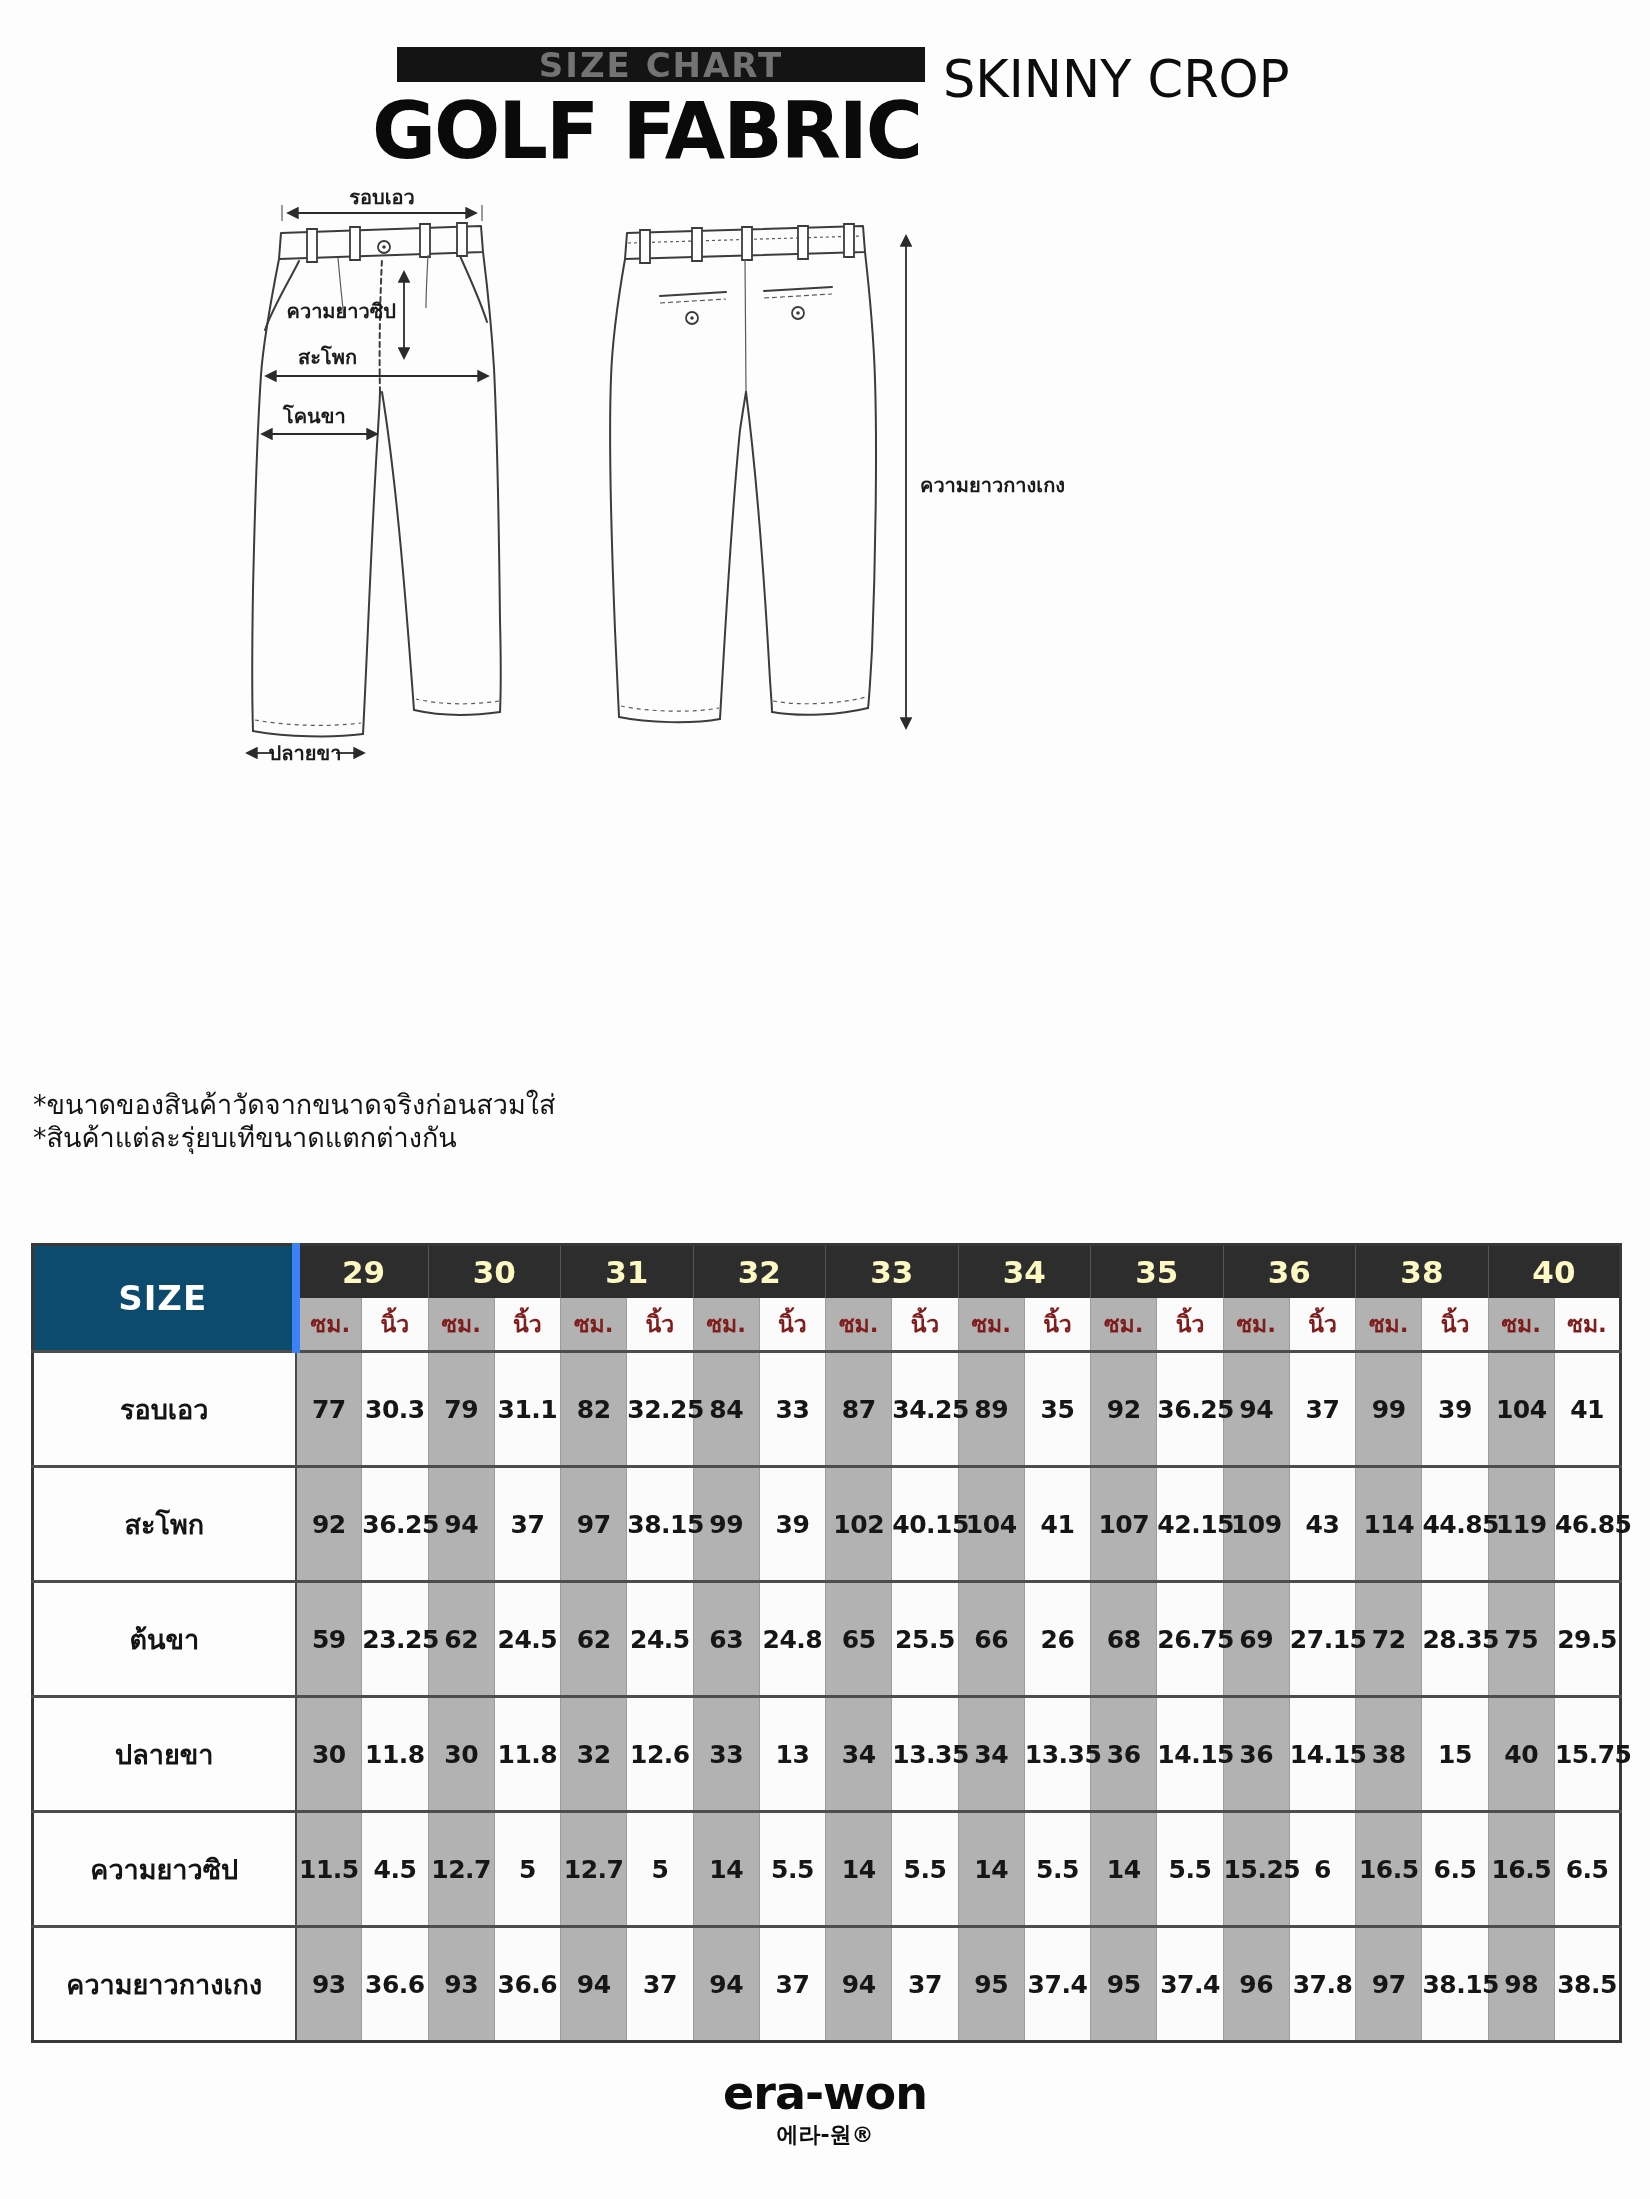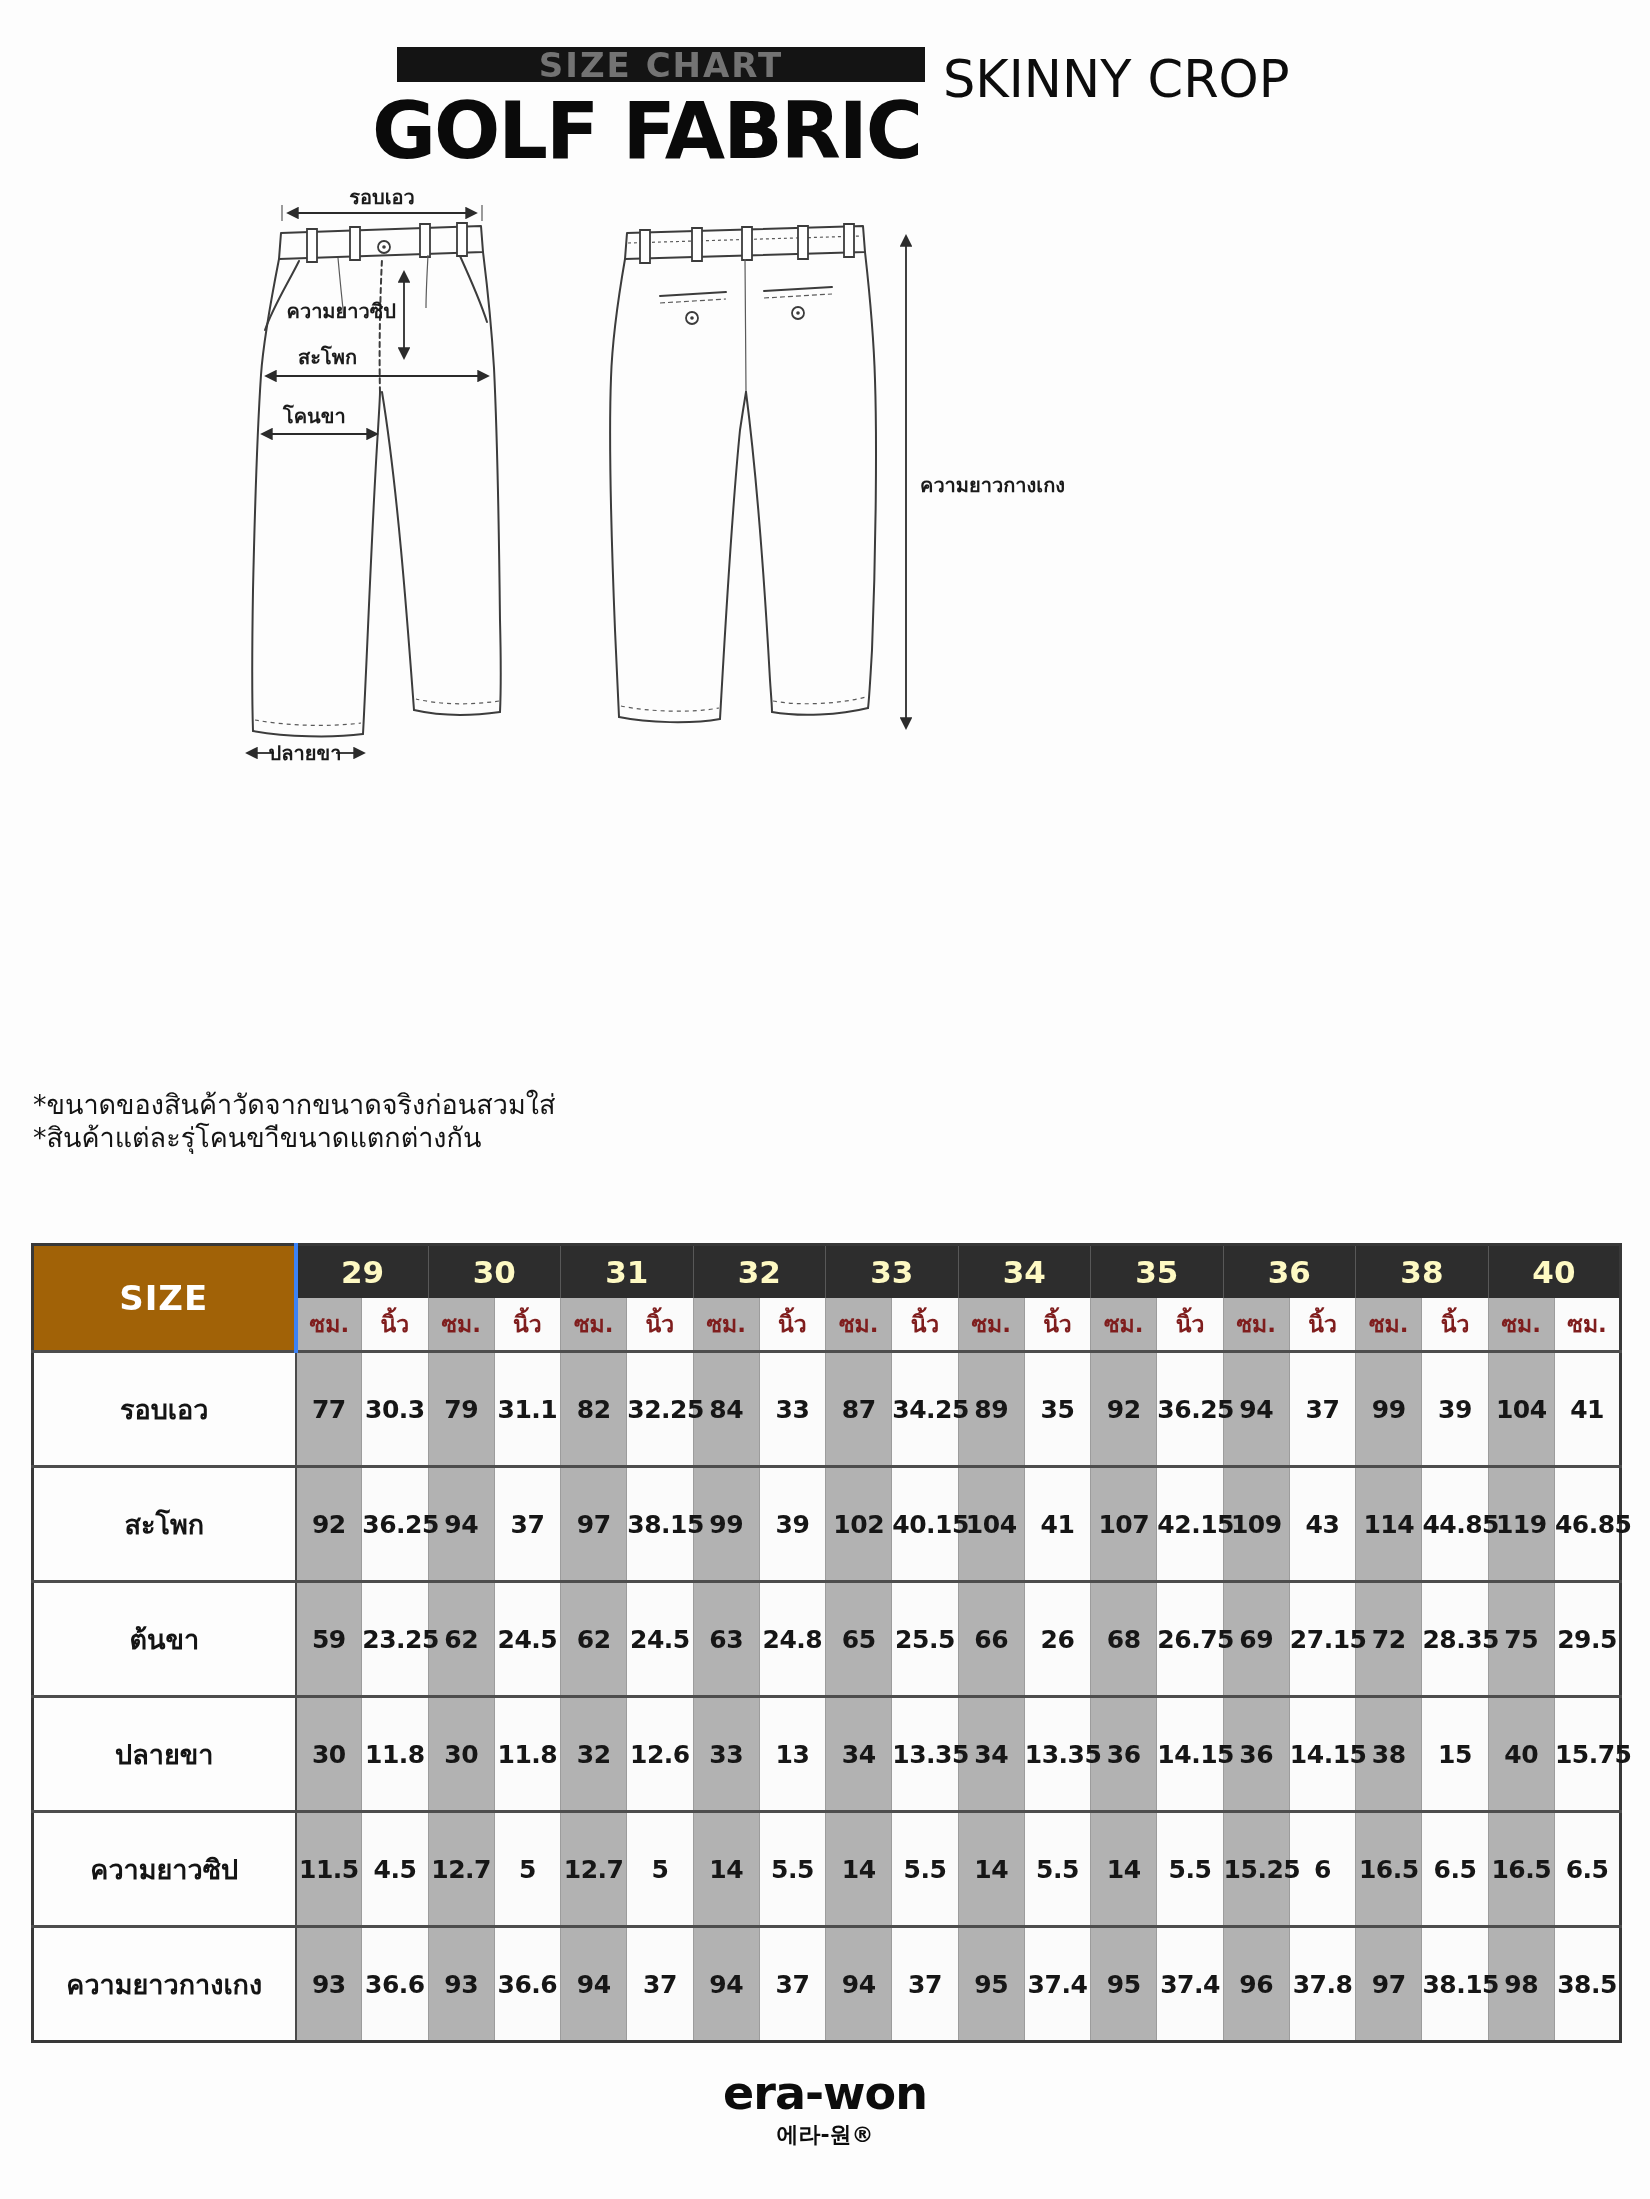--- a/index.html
+++ b/index.html
@@ -35,22 +35,22 @@
   
   .notes{position:absolute;left:33px;top:1088px;font-size:27px;font-weight:500;
     color:#141414;line-height:33px;}
   
   table.size-table{
     position:absolute;left:31px;top:1243px;width:1588px;
     border-collapse:collapse;table-layout:fixed;border:3px solid #383838;
   }
   .size-table th,.size-table td{padding:0;text-align:center;vertical-align:middle;}
   .size-table .corner{
-    background:#a16207;color:#fff;font-size:34px;font-weight:700;letter-spacing:1px;
-    border-right:4px solid #3b82f6;
+    background:#0c4a6e;color:#fff;font-size:34px;font-weight:700;letter-spacing:1px;
+    border-right:8px solid #3b82f6;
   }
   .size-table .size-h{
     background:#2d2d2d;color:#fef9c3;font-size:31px;font-weight:700;height:52px;
     border-left:1px solid #585858;
   }
   .size-table .unit{height:52px;font-size:23px;font-weight:700;border-left:1px solid #9c9c9c;color:#7f1d1d;}
   .size-table .cm{background:#b2b2b2;}
   .size-table .in{background:#fbfbfb;}
   .size-table tbody th.rlabel{
     background:#fdfdfd;font-size:27px;font-weight:600;color:#141414;
@@ -150,21 +150,21 @@
   </g>
 
   <g>
     <path class="dim" d="M906,236 L906,728" marker-start="url(#ah)" marker-end="url(#ah)"></path>
     <text class="dim-label" x="920" y="492" text-anchor="start">ความยาวกางเกง</text>
   </g>
 </svg>
 
 <div class="notes">
   <div>*ขนาดของสินค้าวัดจากขนาดจริงก่อนสวมใส่</div>
-  <div>*สินค้าแต่ละรุ่โคนขาีขนาดแตกต่างกัน</div>
+  <div>*สินค้าแต่ละรุ่ยบเทีขนาดแตกต่างกัน</div>
 </div>
 
 <table class="size-table" id="size-table">
     <colgroup>
       <col style="width: 263px;">
       <col style="width: 66.25px;">
       <col style="width: 66.25px;">
       <col style="width: 66.25px;">
       <col style="width: 66.25px;">
       <col style="width: 66.25px;">

